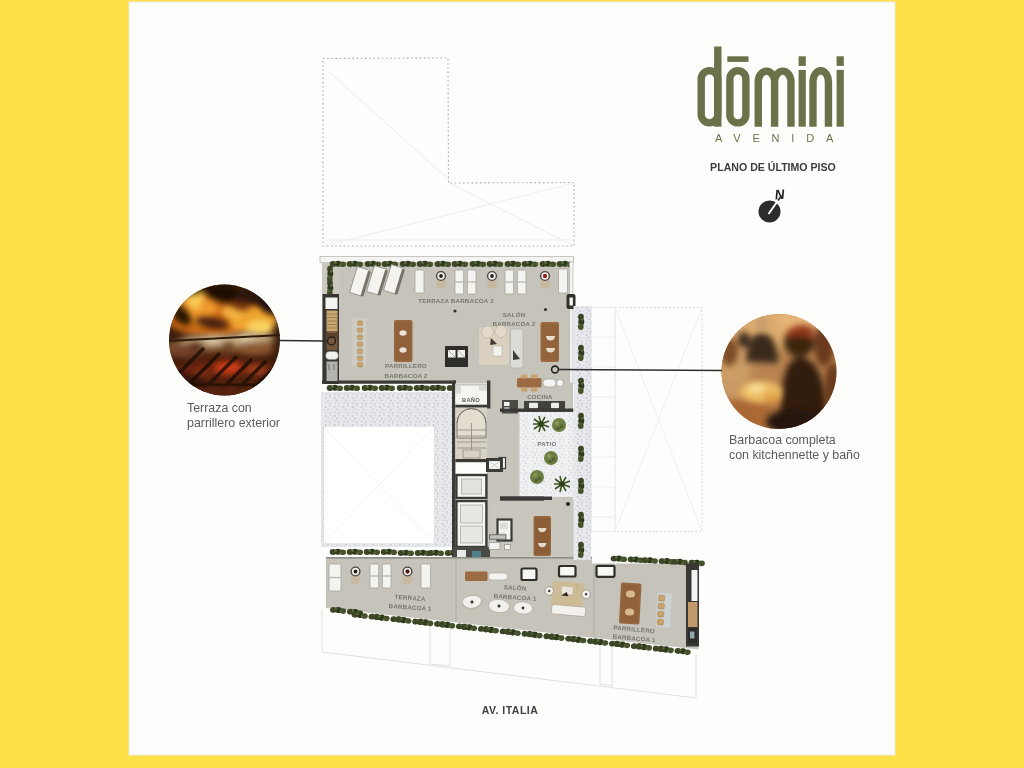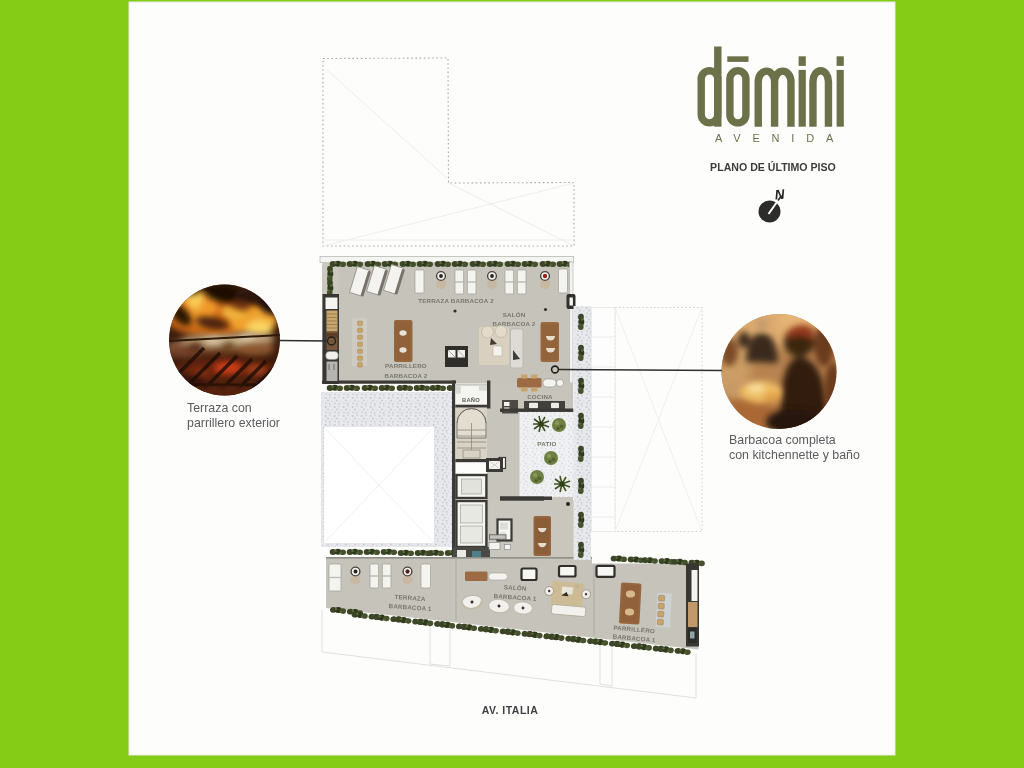--- a/index.html
+++ b/index.html
@@ -1,16 +1,16 @@
 <!DOCTYPE html>
 <html><head>
 <meta charset="utf-8">
 <style>
 html,body{margin:0;padding:0;background:#ffffff;}
-#stage{position:relative;width:1024px;height:768px;background:#84cc16;overflow:hidden;font-family:"Liberation Sans",sans-serif;}
+#stage{position:relative;width:1024px;height:768px;background:#fde047;overflow:hidden;font-family:"Liberation Sans",sans-serif;}
 svg{display:block;}
 </style>
 </head>
 <body>
 <div id="stage">
 <svg width="1024" height="768" viewBox="0 0 1024 768">
 <defs>
 
 <pattern id="peb" width="9" height="9" patternUnits="userSpaceOnUse">
  <rect width="9" height="9" fill="#e7e9ec"></rect>

